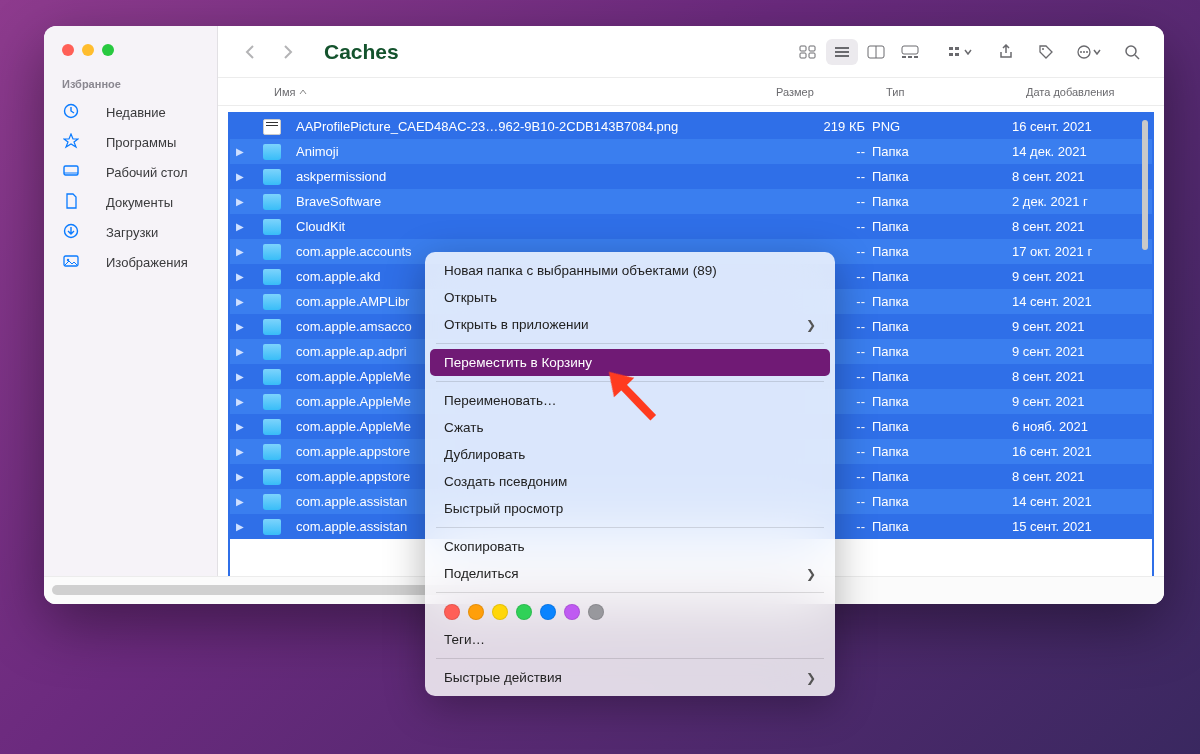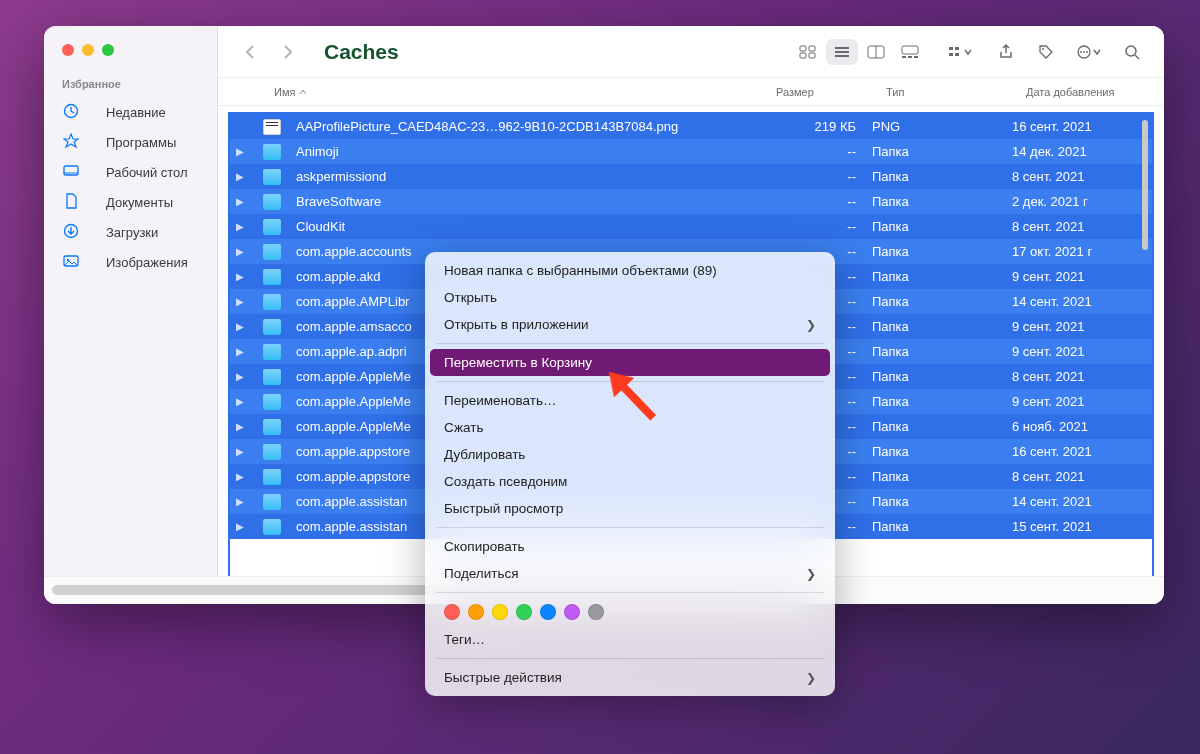--- a/index.html
+++ b/index.html
@@ -68,21 +68,21 @@
 .folder-ic {
   background: linear-gradient(#7dd3fc, #38bdf8); border-radius: 2px 2px 3px 3px;
   position: relative;
 }
 .folder-ic::before {
   content: ""; position: absolute; top: -3px; left: 0; width: 8px; height: 3px;
   background: #7dd3fc; border-radius: 2px 2px 0 0;
 }
 .file-ic { background: #fff; border-radius: 2px; border: 1px solid #ccc; position: relative; }
 .file-ic::after { content: ""; position: absolute; top: 2px; left: 2px; right: 2px; height: 6px; background: repeating-linear-gradient(#333 0 1px, transparent 1px 3px); }
-.cell-size { width: 110px; text-align: right; padding-right: 16px; }
+.cell-size { width: 110px; text-align: right; padding-right: 7px; }
 .cell-type { width: 140px; }
 .cell-date { width: 140px; }
 
 .ctxmenu {
   position: absolute; left: 425px; top: 252px; width: 410px;
   background: rgba(255,255,255,.82); backdrop-filter: blur(30px);
   border-radius: 10px; box-shadow: 0 10px 40px rgba(0,0,0,.3);
   padding: 5px; font-size: 13.5px; color: #222;
 }
 .mi {

